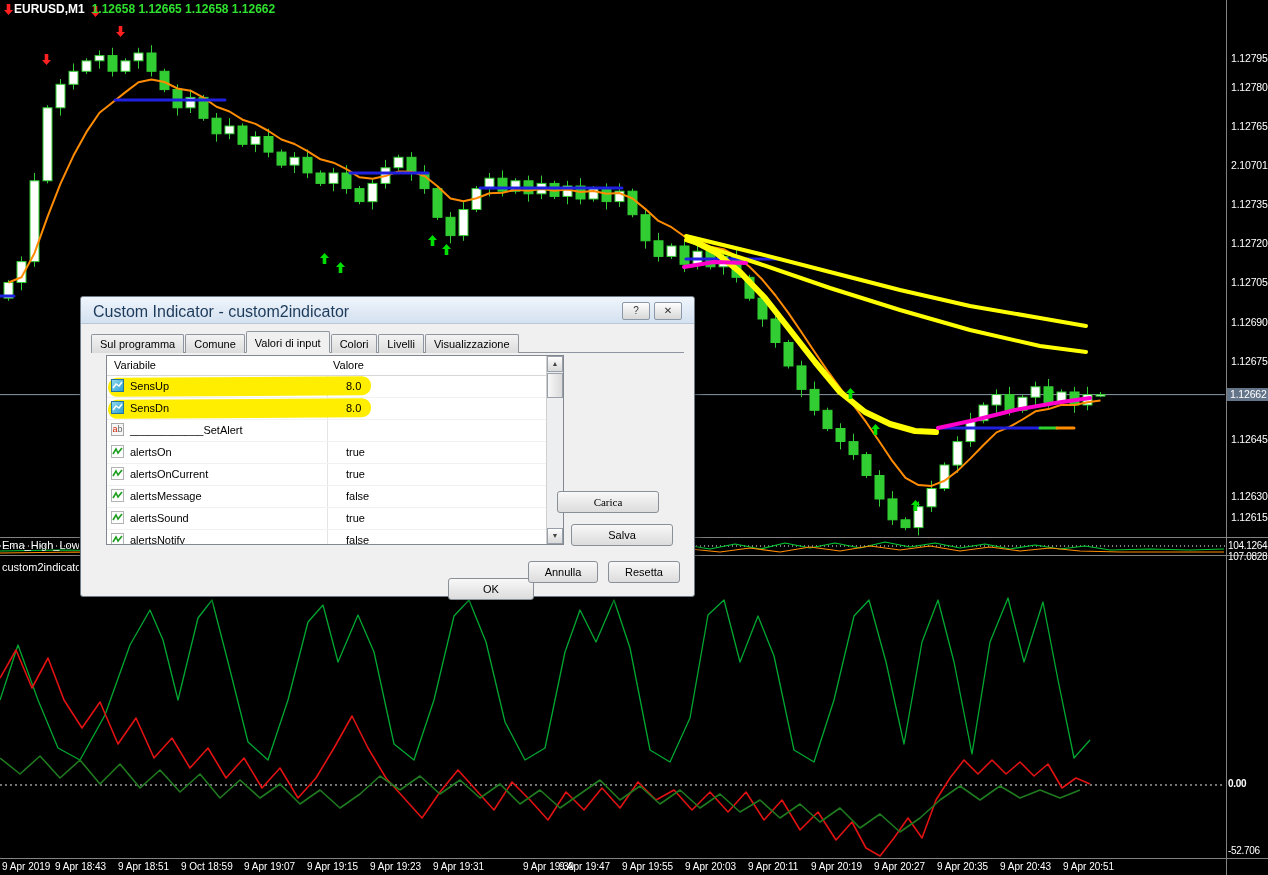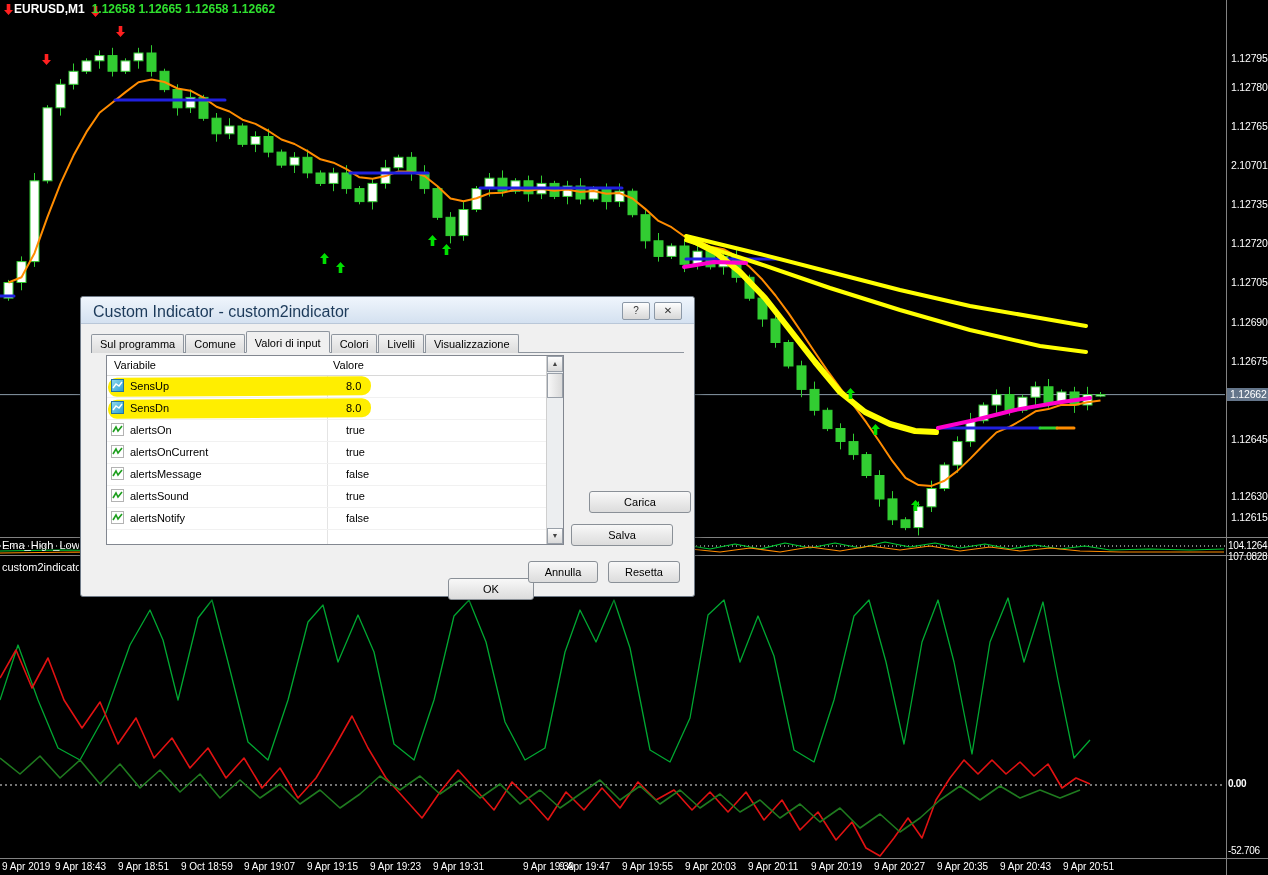--- a/index.html
+++ b/index.html
@@ -56,21 +56,21 @@
   .rname{position:absolute;left:23px;top:4px;z-index:1;white-space:nowrap;}
   .rval{position:absolute;left:226px;top:4px;z-index:1;white-space:nowrap;padding-left:13px;}
   .tbl-scroll{position:absolute;right:0;top:0;width:16px;bottom:0;background:#eceef0;border-left:1px solid #cfcfcf;}
   .sb-btn{position:absolute;left:0;right:0;height:16px;background:linear-gradient(#fdfdfd,#d9d9d9);border:1px solid #99a0a9;
           font-size:7px;text-align:center;line-height:14px;color:#444;box-sizing:border-box;}
   .sb-up{top:0;}
   .sb-down{bottom:0;}
   .sb-thumb{position:absolute;left:0;right:0;top:17px;height:25px;background:linear-gradient(90deg,#f7f7f7,#dadada);border:1px solid #99a0a9;box-sizing:border-box;}
   .btn{position:absolute;height:22px;background:linear-gradient(#f8f8f8,#dcdcdc);border:1px solid #8a9097;border-radius:3px;
        font-size:11px;font-family:"Liberation Sans",sans-serif;color:#000;cursor:default;}
-  #btn-load{left:508px;top:194px;width:102px;}
+  #btn-load{left:476px;top:194px;width:102px;font-family:Liberation Serif, serif;}
   #btn-save{left:490px;top:227px;width:102px;}
   #btn-ok{left:367px;top:281px;width:86px;}
   #btn-cancel{left:447px;top:264px;width:70px;}
   #btn-reset{left:527px;top:264px;width:72px;}
 </style>
 </head>
 <body>
 
 <div id="app">
   <svg id="chart-svg" width="1225" height="858">
@@ -367,20 +367,25 @@
             <div class="hl"></div>
             <span class="ric ric-number">
               <svg width="11" height="11" viewBox="0 0 11 11">
                 <polyline points="1,8 4,4 7,6 10,2" fill="none" stroke="#ffffff" stroke-width="1.4"></polyline>
               </svg>
             </span>
             <span class="rname">SensDn</span>
             <span class="rval">8.0</span>
           </div>
           <div class="trow">
+            <span class="ric ric-string"><i>a</i>b</span>
+            <span class="rname">____________SetAlert</span>
+            <span class="rval"></span>
+          </div>
+          <div class="trow">
             <span class="ric ric-bool"><svg width="11" height="11" viewBox="0 0 11 11">
                 <polyline points="1,8 4,3 6,7 10,2" fill="none" stroke="#1d9e1d" stroke-width="1.6"></polyline>
               </svg></span>
             <span class="rname">alertsOn</span>
             <span class="rval">true</span>
           </div>
           <div class="trow">
             <span class="ric ric-bool"><svg width="11" height="11" viewBox="0 0 11 11">
                 <polyline points="1,8 4,3 6,7 10,2" fill="none" stroke="#1d9e1d" stroke-width="1.6"></polyline>
               </svg></span>

